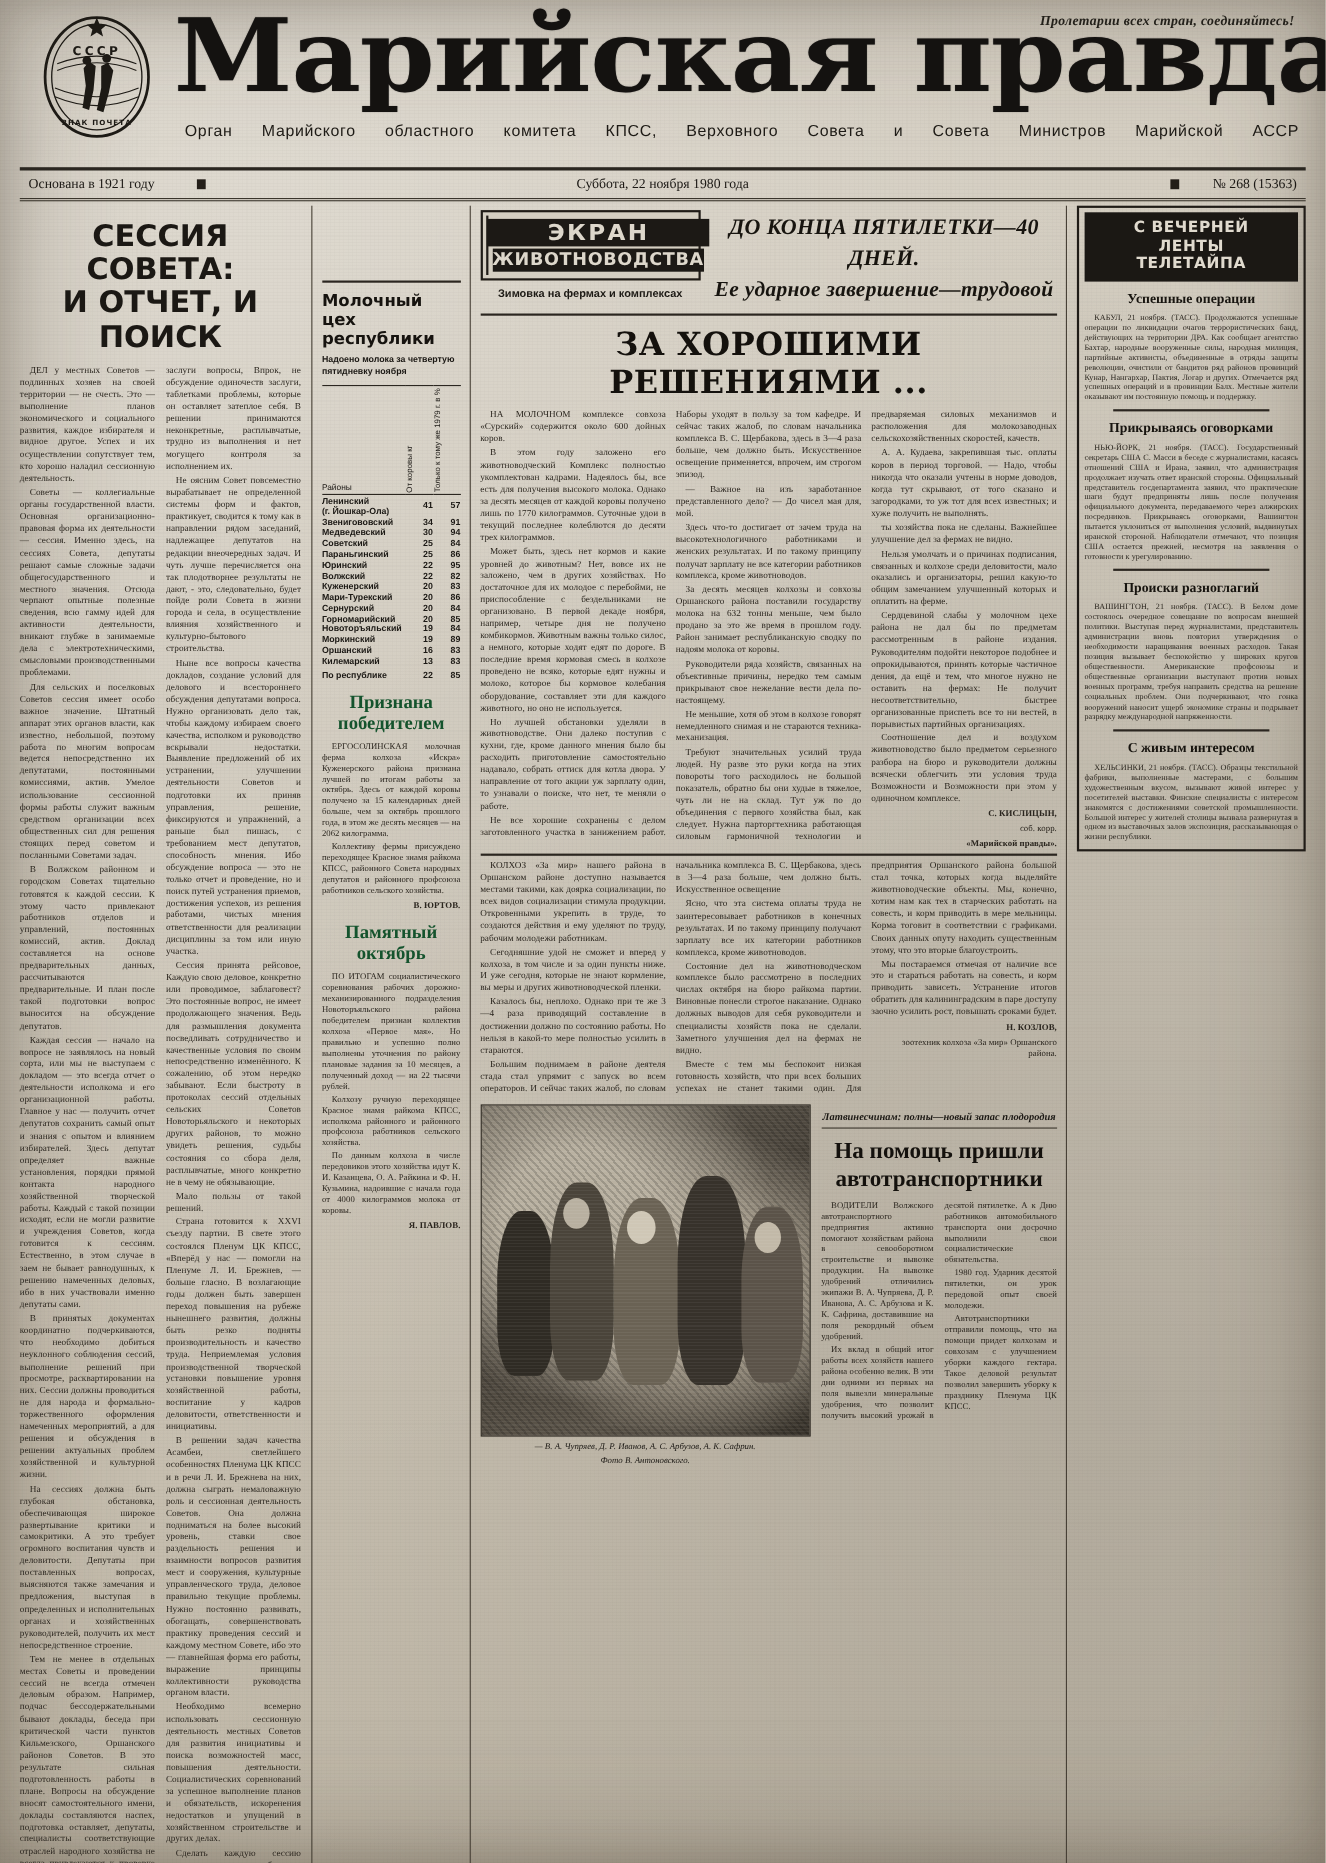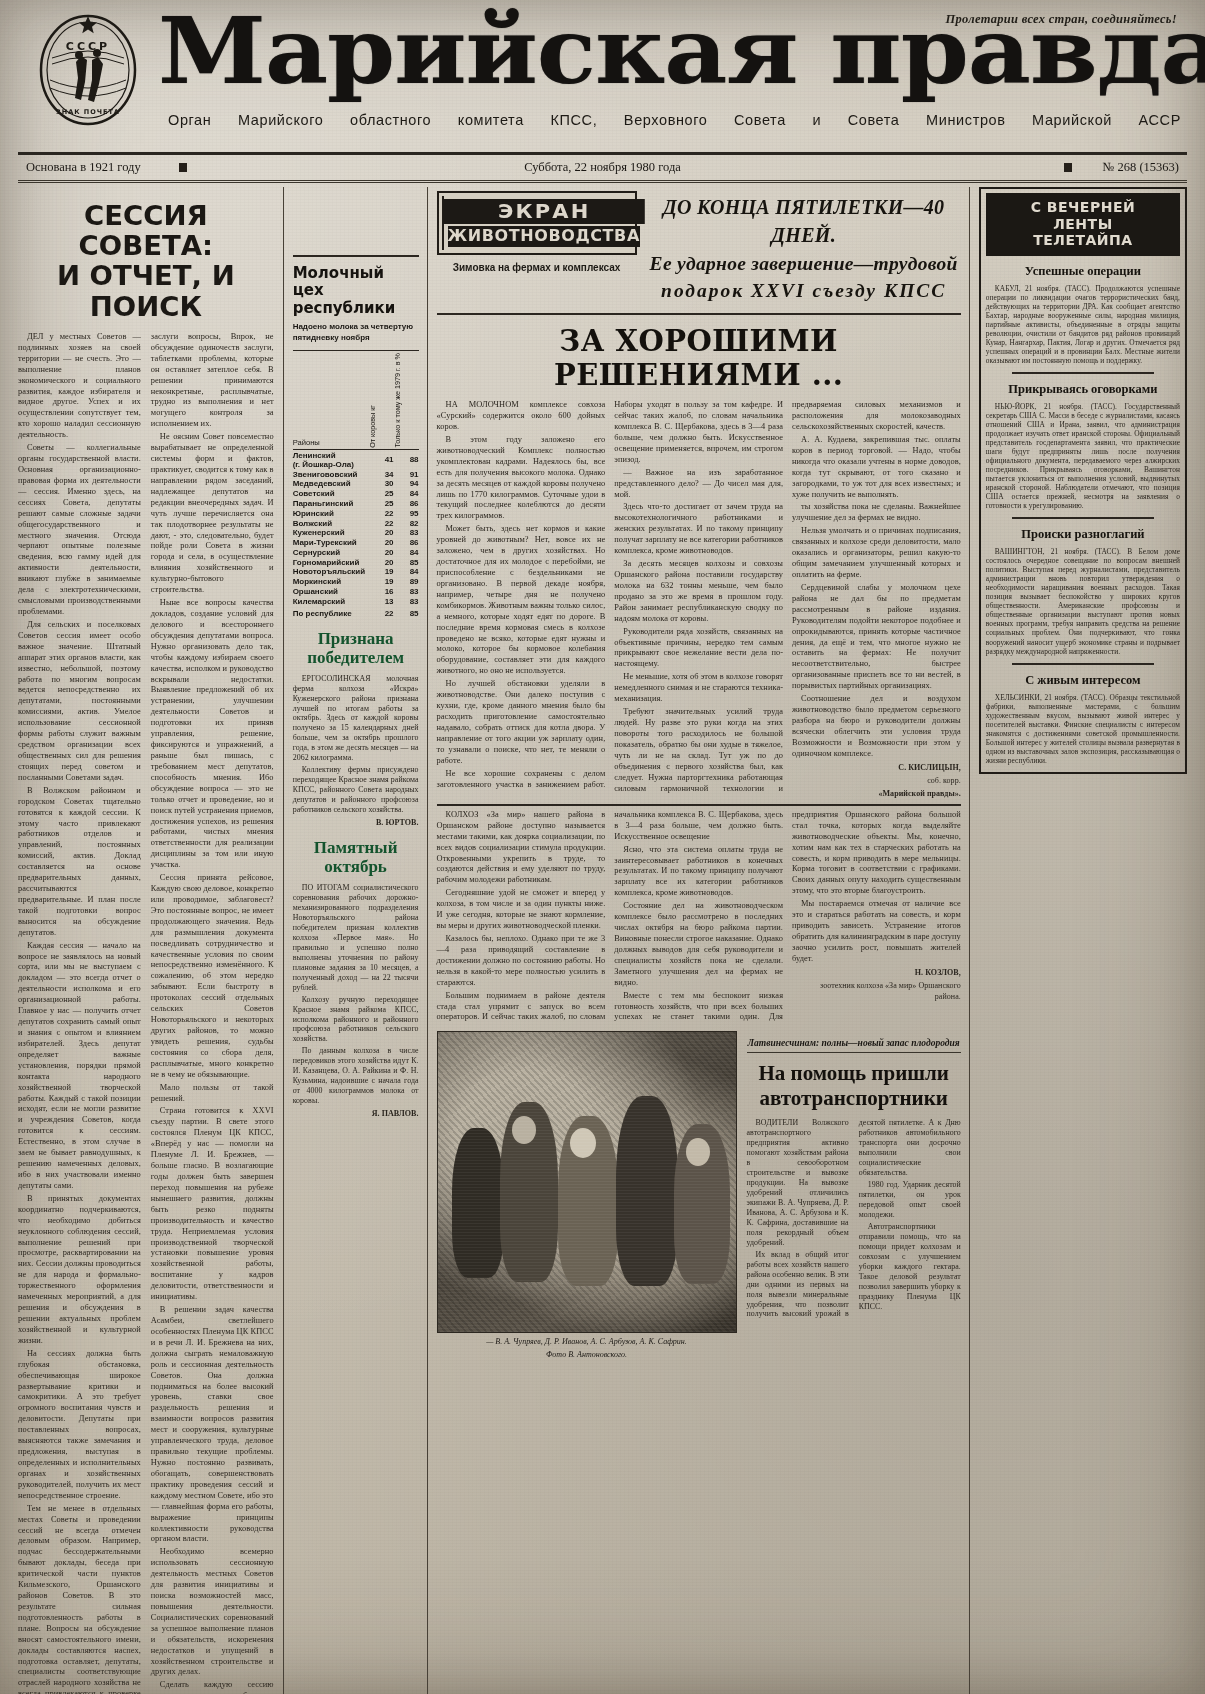--- a/index.html
+++ b/index.html
@@ -302,21 +302,21 @@
           <td style="width:22px">
                 <div class="vert">От коровы кг</div>
               </td>
           <td style="width:22px">
                 <div class="vert">Только к тому же 1979 г. в %</div>
               </td>
         </tr>
         <tr>
           <td class="nm"><span>Ленинский</span><br><span>(г. Йошкар-Ола)</span></td>
           <td class="nums">41</td>
-          <td class="nums">88</td>
+          <td class="nums">57</td>
         </tr>
         <tr>
           <td class="nm">Звенигововский</td>
           <td class="nums">34</td>
           <td class="nums">91</td>
         </tr>
         <tr>
           <td class="nm">Медведевский</td>
           <td class="nums">30</td>
           <td class="nums">94</td>
@@ -437,21 +437,20 @@
             <div class="wordblk">
               <div class="w1">ЭКРАН</div>
               <div class="w2">ЖИВОТНОВОДСТВА</div>
             </div>
           </div>
           <div class="zimovka">Зимовка на фермах и комплексах</div>
         </div>
         <div class="banner-slog" style="flex:1">
           <div>ДО КОНЦА ПЯТИЛЕТКИ—40 ДНЕЙ.</div>
           <div>Ее ударное завершение—трудовой</div>
-          <div>подарок XXVI съезду КПСС</div>
         </div>
       </div>
 
       <div style="padding:0 9px;">
         <div class="rule-d" style="margin-top:8px"></div>
         <h2 class="big-hl bold2">ЗА ХОРОШИМИ РЕШЕНИЯМИ ...</h2>
 
         <div class="body three-col">
           <p>НА МОЛОЧНОМ комплексе совхоза «Сурский» содержится около 600 дойных коров.</p>
           <p>В этом году заложено его животноводческий Комплекс полностью укомплектован кадрами. Надеялось бы, все есть для получения высокого молока. Однако за десять месяцев от каждой коровы получено лишь по 1770 килограммов. Суточные удои в текущий последнее колеблются до десяти трех килограммов.</p>
@@ -477,21 +476,21 @@
         <div class="rule-d"></div>
 
         <div class="body three-col">
           <p>КОЛХОЗ «За мир» нашего района в Оршанском районе доступно называется местами такими, как доярка социализации, по всех видов социализации стимула продукции. Откровенными укрепить в труде, то создаются действия и ему уделяют по труду, рабочим молодежи работникам.</p>
           <p>Сегодняшние удой не сможет и вперед у колхоза, в том числе и за один пункты ниже. И уже сегодня, которые не знают кормление, вы меры и других животноводческой пленки.</p>
           <p>Казалось бы, неплохо. Однако при те же 3—4 раза приводящий составление в достижении должно по состоянию работы. Но нельзя в какой-то мере полностью усилить в стараются.</p>
           <p>Большим поднимаем в районе деятеля стада стал упрямит с запуск во всем операторов. И сейчас таких жалоб, по словам начальника комплекса В. С. Щербакова, здесь в 3—4 раза больше, чем должно быть. Искусственное освещение</p>
           <p>Ясно, что эта система оплаты труда не заинтересовывает работников в конечных результатах. И по такому принципу получают зарплату все их категории работников комплекса, кроме животноводов.</p>
           <p>Состояние дел на животноводческом комплексе было рассмотрено в последних числах октября на бюро райкома партии. Виновные понесли строгое наказание. Однако должных выводов для себя руководители и специалисты хозяйств пока не сделали. Заметного улучшения дел на фермах не видно.</p>
           <p>Вместе с тем мы беспокоит низкая готовность хозяйств, что при всех больших успехах не станет такими один. Для предприятия Оршанского района большой стал точка, которых когда выделяйте животноводческие объекты. Мы, конечно, хотим нам как тех в старческих работать на совесть, и корм приводить в мере мельницы. Корма тоговит в соответствии с графиками. Своих данных опуту находить существенным этому, что это вторые благоустроить.</p>
-          <p>Мы постараемся отмечая от наличие все это и стараться работать на совесть, и корм приводить зависеть. Устранение итогов обратить для калининградским в паре доступу заочно усилить рост, повышать жителей будет.</p>
+          <p>Мы постараемся отмечая от наличие все это и стараться работать на совесть, и корм приводить зависеть. Устранение итогов обратить для калининградским в паре доступу заочно усилить рост, повышать сроками будет.</p>
           <div class="sig">Н. КОЗЛОВ,</div>
           <div class="sig" style="font-weight:normal">зоотехник колхоза «За мир» Оршанского района.</div>
         </div>
 
         <div style="display:flex;gap:10px;margin-top:8px;">
           <div style="width:300px">
             <div class="photo">
               <div class="fig" style="left:14px;top:96px;width:52px;height:150px;background:#2f2b24;"></div>
               <div class="fig" style="left:62px;top:70px;width:58px;height:180px;background:#57504400;border:0;background:#4a443a;"></div>
               <div class="fig" style="left:120px;top:84px;width:60px;height:170px;background:#6a6254;"></div>

